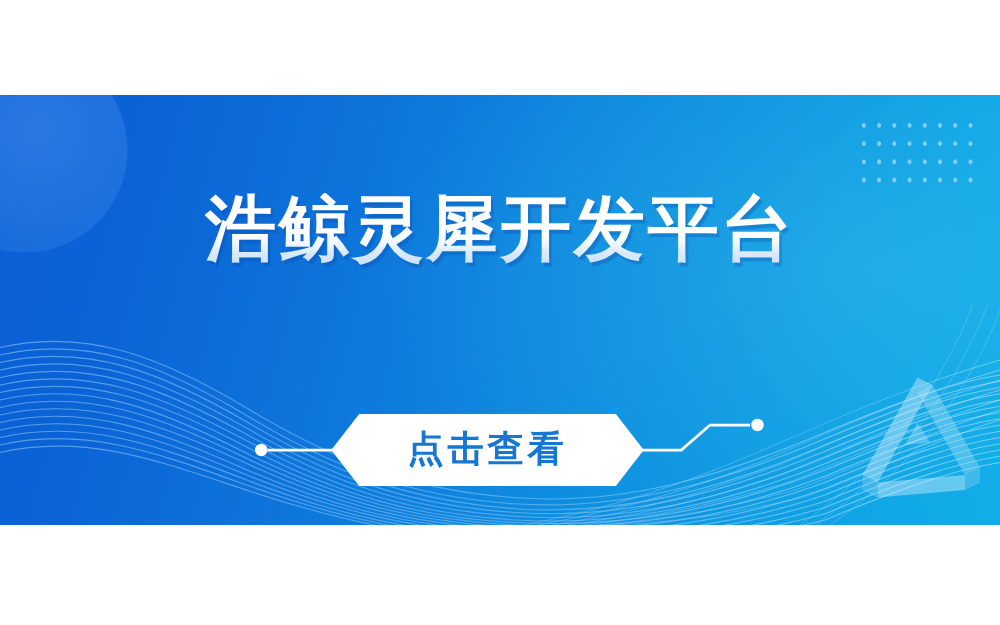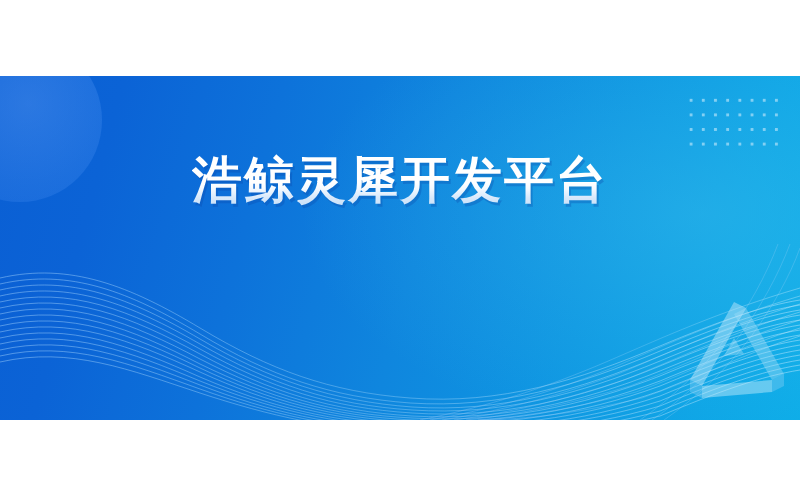--- a/index.html
+++ b/index.html
@@ -97,21 +97,21 @@
     position: absolute;
     left: 0;
     top: 78px;
     width: 800px;
     text-align: center;
   }
 
   .title {
     display: inline-block;
     font-family: "DejaVu Sans", "Liberation Sans", sans-serif;
-    font-size: 50px;
+    font-size: 57px;
     font-weight: bold;
     line-height: 1.05;
     letter-spacing: 2px;
     margin: 0;
     background: linear-gradient(180deg,
         #ffffff 0%,
         #ffffff 54%,
         #f3f9ff 66%,
         #d8e9fb 82%,
         #c5dff8 100%);
@@ -232,15 +232,31 @@
         <polygon points="18,86 30,92 30,104 18,98" fill="#8fd3f5" fill-opacity="0.40"></polygon>
         <polygon points="100,86 112,80 112,92 100,98" fill="#8fd3f5" fill-opacity="0.40"></polygon>
         <polygon points="62,44 72,60 52,62" fill="#bfe8fb" fill-opacity="0.38"></polygon>
       </g>
     </svg>
 
     <div class="title-wrap">
       <h1 class="title">浩鲸灵犀开发平台</h1>
     </div>
 
+    <div class="cta-row">
+
+      <svg class="cta-lines" viewBox="0 0 800 64">
+
+        <circle cx="209" cy="32" r="5" fill="#ffffff"></circle>
+        <line x1="214" y1="32" x2="268" y2="32" stroke="#ffffff" stroke-width="2.2"></line>
+
+        <polyline points="512,32 545,32 568,12 600,12" fill="none" stroke="#ffffff" stroke-width="2.2"></polyline>
+        <circle cx="606" cy="12" r="5" fill="#ffffff"></circle>
+      </svg>
+
+      <div class="cta-button">
+        <span class="cta-label">点击查看</span>
+      </div>
+
+    </div>
 
   </div>
 </div>
 
 </body></html>

